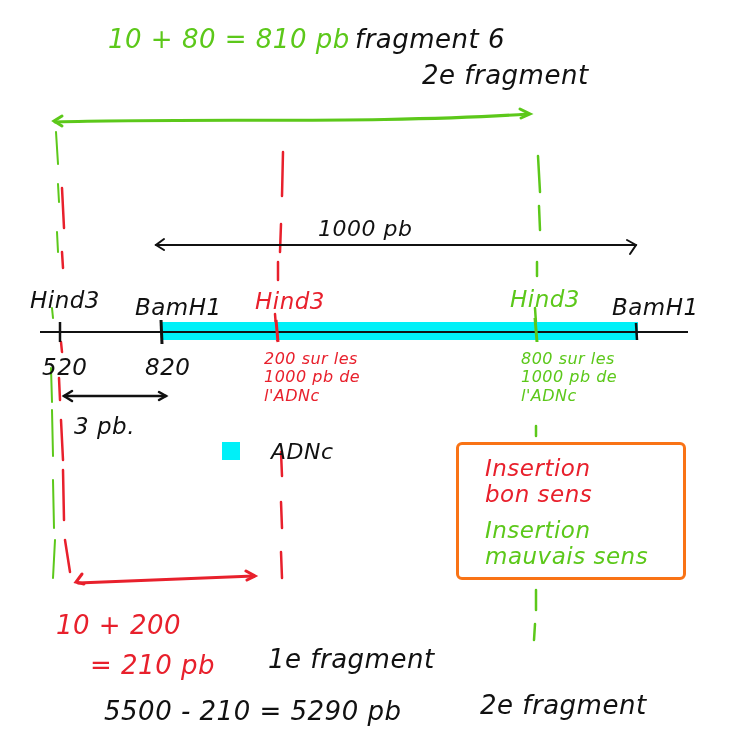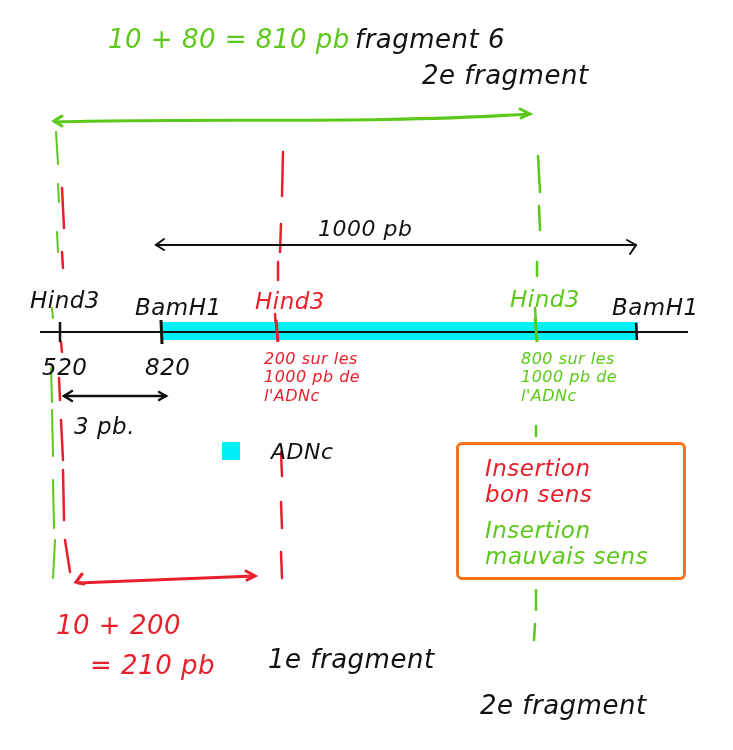--- a/index.html
+++ b/index.html
@@ -132,15 +132,16 @@
   <div class="note-box" style="left:456px; top:442px; width:224px; height:132px;">
     <span class="txt hand red s18 multi" style="left:26px; top:10px;">Insertion
 bon sens</span>
     <span class="txt hand green s18 multi" style="left:26px; top:72px;">Insertion
 mauvais sens</span>
   </div>
 
   <span class="txt hand red s26" style="left:56px; top:612px;">10 + 200</span>
   <span class="txt hand red s26" style="left:90px; top:652px;">= 210 pb</span>
   <span class="txt hand black s26" style="left:268px; top:646px;">1e fragment</span>
+  <span class="txt hand black s26" style="left:104px; top:698px;">5500 - 210 = 5290 pb</span>
   <span class="txt hand black s26" style="left:480px; top:692px;">2e fragment</span>
 
 </div>
 
 </body></html>

